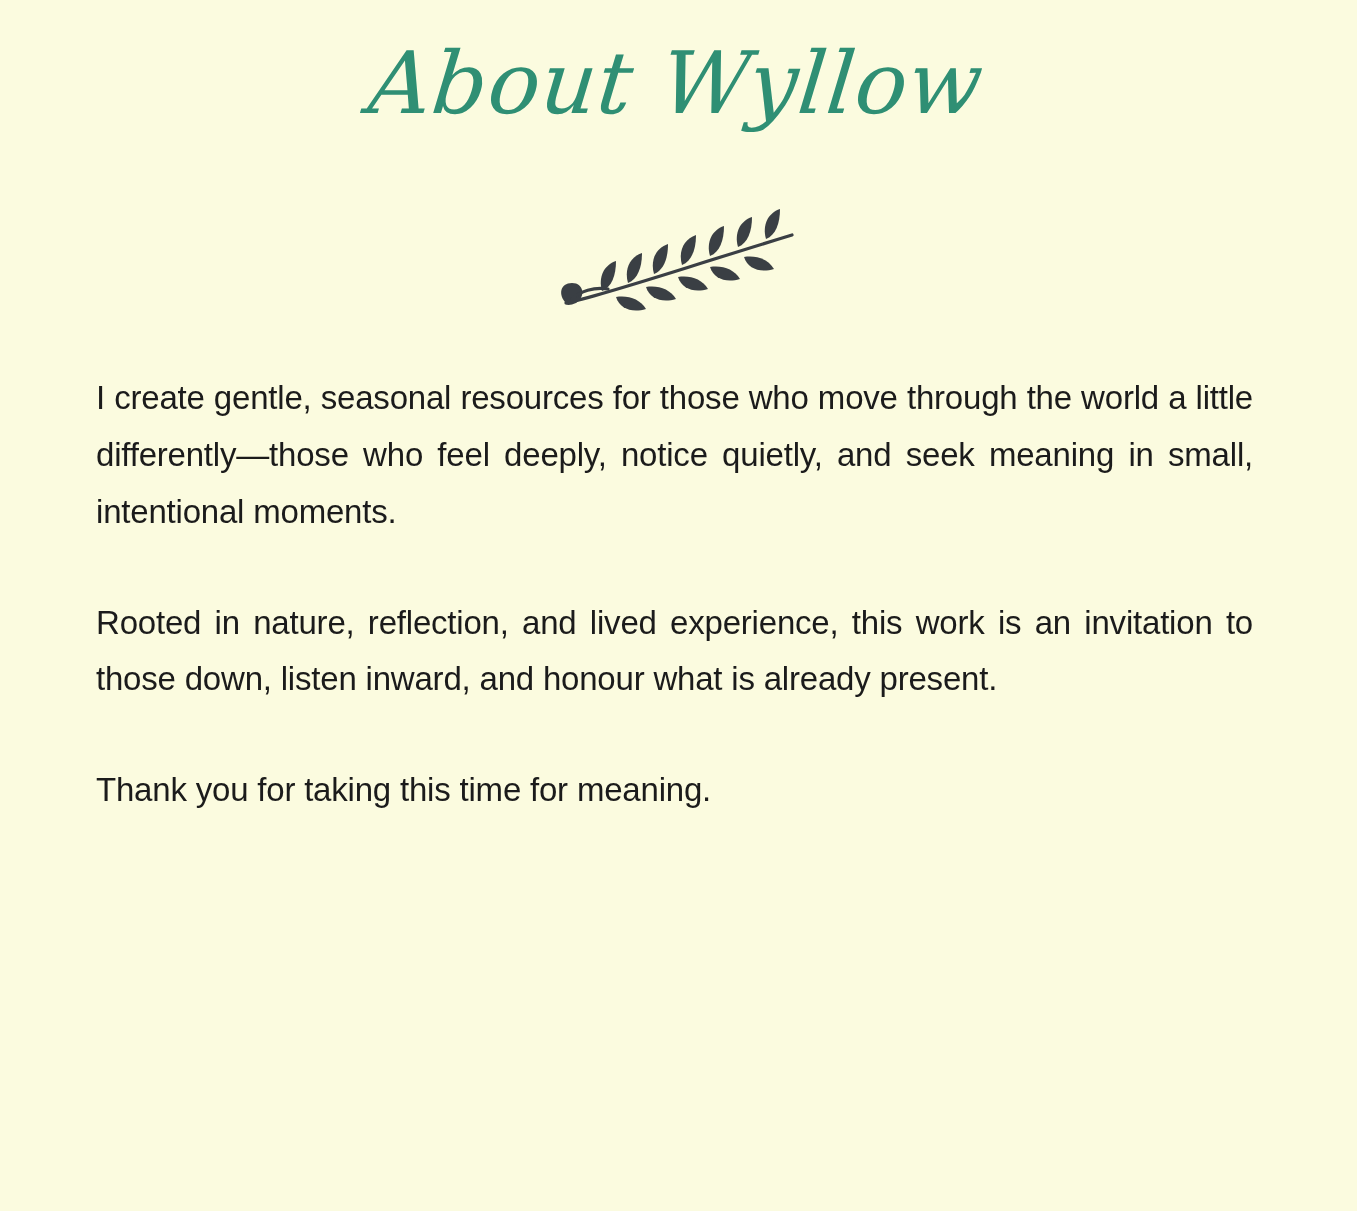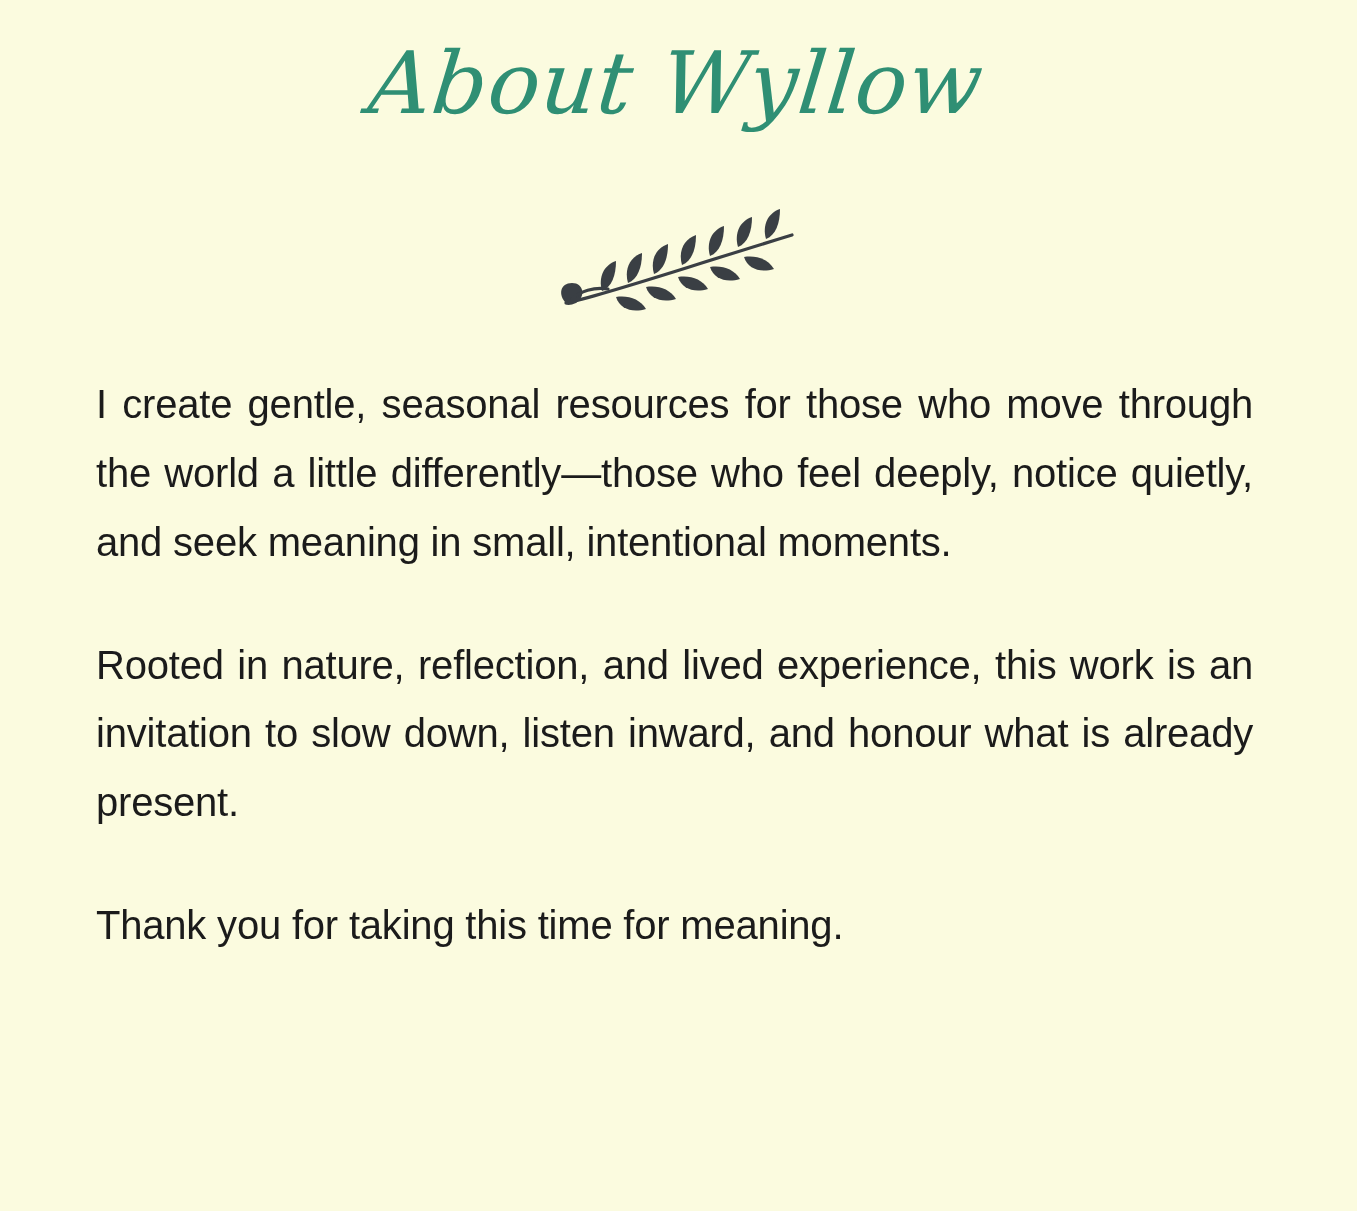--- a/index.html
+++ b/index.html
@@ -40,21 +40,21 @@
     margin-top: 66px;
     height: 130px;
   }
   .ornament-wrap svg {
     display: block;
   }
   .body-copy {
     margin: 0;
     padding: 46px 104px 0 96px;
     color: #1b1b1b;
-    font-size: 40px;
+    font-size: 33px;
     line-height: 1.72;
     text-align: justify;
     font-family: "Liberation Sans", sans-serif;
     font-weight: 400;
     letter-spacing: -0.2px;
   }
   .body-copy p {
     margin: 0 0 54px 0;
   }
   .body-copy p:last-child {
@@ -92,17 +92,17 @@
         <path d="M92 88 C 104 86, 116 90, 122 100 C 108 104, 96 100, 92 88 Z"></path>
         <path d="M124 78 C 136 76, 148 80, 154 90 C 140 94, 128 90, 124 78 Z"></path>
         <path d="M156 68 C 168 66, 180 70, 186 80 C 172 84, 160 80, 156 68 Z"></path>
         <path d="M190 58 C 202 56, 214 60, 220 70 C 206 74, 194 70, 190 58 Z"></path>
       </g>
     </svg>
   </div>
 
   <div class="body-copy">
     <p>I create gentle, seasonal resources for those who move through the world a little differently—those who feel deeply, notice quietly, and seek meaning in small, intentional moments.</p>
-    <p>Rooted in nature, reflection, and lived experience, this work is an invitation to slow down, listen inward, and honour what is already present.</p>
+    <p>Rooted in nature, reflection, and lived experience, this work is an invitation to those down, listen inward, and honour what is already present.</p>
     <p>Thank you for taking this time for meaning.</p>
   </div>
 
 </div>
 
 </body></html>

